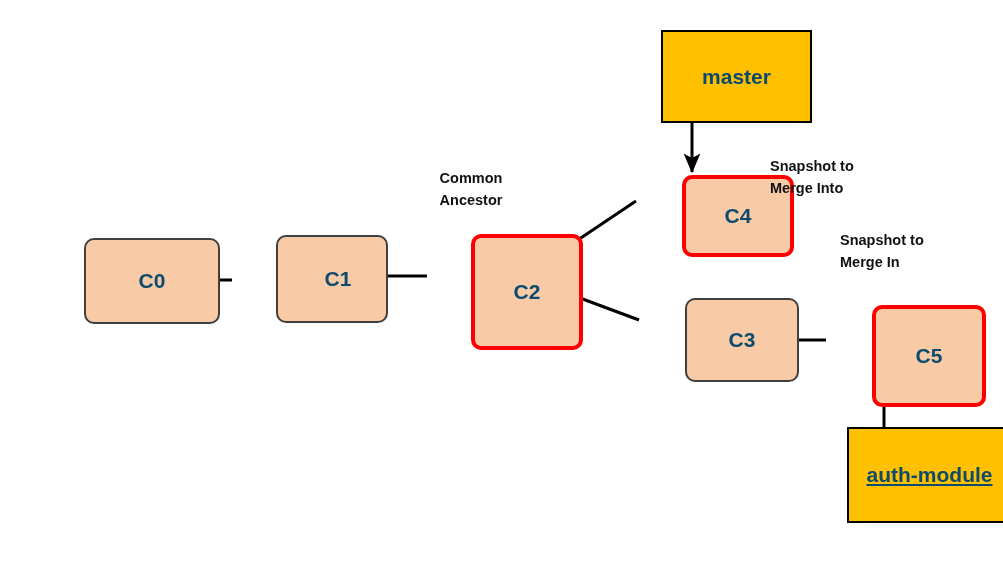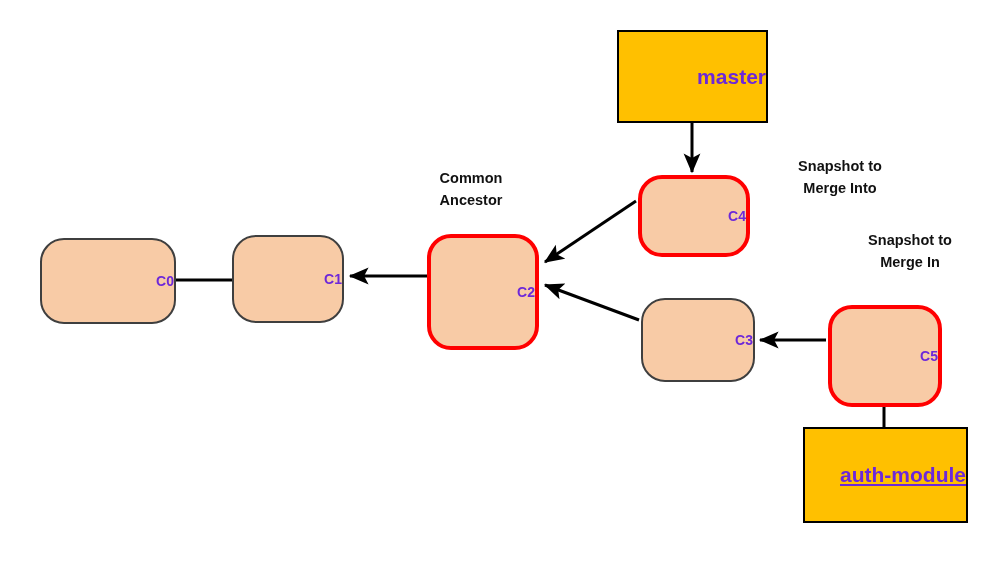--- a/index.html
+++ b/index.html
@@ -19,31 +19,32 @@
     position: absolute;
     left: 0;
     top: 0;
     width: 1003px;
     height: 576px;
   }
   .node {
     position: absolute;
     display: flex;
     align-items: center;
-    justify-content: flex-end;
+    justify-content: center;
     box-sizing: border-box;
     font-weight: bold;
-    color: #6d28d9;
+    color: #0c4a6e;
     z-index: 3;
     user-select: none;
+    margin-left: 44px;
   }
   .node-commit {
     background: #F8CBA6;
-    border-radius: 24px;
-    font-size: 14px;
+    border-radius: 10px;
+    font-size: 21px;
   }
   .node-commit.plain {
     border: 2px solid #3f3f3f;
   }
   .node-commit.highlight {
     border: 4px solid #FF0000;
   }
   .node-branch {
     background: #FFC000;
     border: 2px solid #000000;
@@ -52,21 +53,21 @@
   }
   .annotation {
     position: absolute;
     font-size: 14.5px;
     font-weight: bold;
     color: #111111;
     line-height: 1.55;
     z-index: 3;
     user-select: none;
     white-space: pre-line;
-    text-align: center;
+    text-align: left;
   }
   .annotation.centered {
     text-align: center;
   }
 </style>
 </head>
 <body>
 
 <div id="canvas">
 

